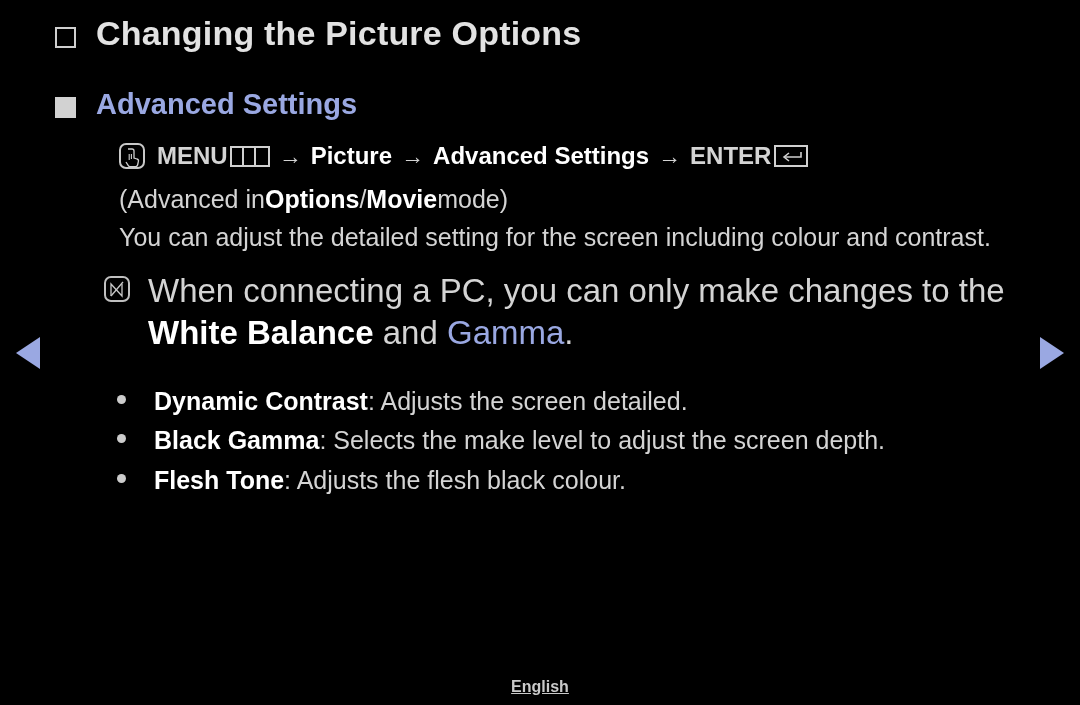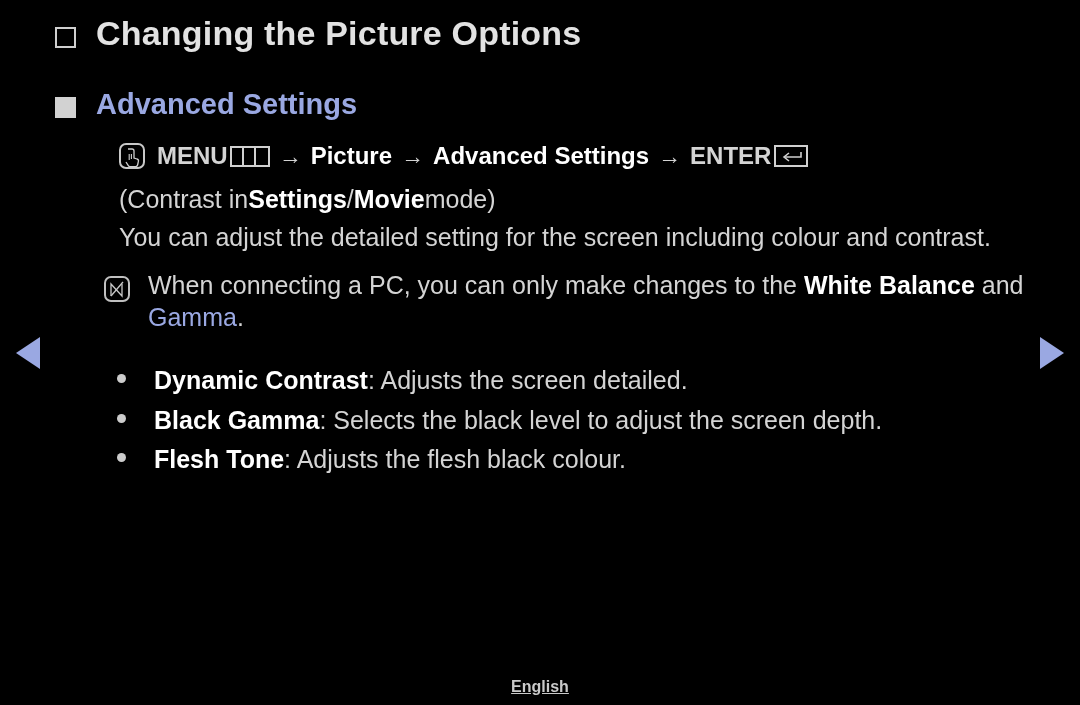--- a/index.html
+++ b/index.html
@@ -177,21 +177,21 @@
     margin-right: 18px;
     flex: 0 0 auto;
     vertical-align: middle;
   }
   .icon-note svg { position: absolute; left: 2px; top: 2px; }
 
   .note-row {
     display: flex;
     align-items: flex-start;
     margin-top: 14px;
-    font-size: 25px;
+    font-size: 33px;
     line-height: 1.26;
   }
   .note-row .icon-note { margin-top: 6px; }
   .note-text { flex: 1; }
 
   
   .bullets { margin-top: 28px; }
   .bullet-row {
     display: flex;
     align-items: baseline;
@@ -279,22 +279,22 @@
       <span class="bold grey">ENTER</span>
       <span class="glyph-enter">
         <svg width="24" height="16" viewBox="0 0 24 16">
           <path d="M21 3 v5 H5" fill="none" stroke="#d0d0d0" stroke-width="1.6"></path>
           <path d="M9 4 L4 8 L9 12" fill="none" stroke="#d0d0d0" stroke-width="1.6"></path>
         </svg>
       </span>
     </div>
 
     <div class="line">
-      <span class="grey">(Contrast in </span>
-      <span class="blue-b">Settings</span>
+      <span class="grey">(Advanced in </span>
+      <span class="blue-b">Options</span>
       <span class="grey"> / </span>
       <span class="blue-b">Movie</span>
       <span class="grey"> mode)</span>
     </div>
 
     <div class="line">
       <span class="grey">You can adjust the detailed setting for the screen including colour and contrast.</span>
     </div>
 
     <div class="note-row">
@@ -312,21 +312,21 @@
 
     <div class="bullets">
 
       <div class="bullet-row">
         <span class="dot"></span>
         <span><span class="blue-b">Dynamic Contrast</span><span class="grey">: </span><span class="grey">Adjusts the screen detailed.</span></span>
       </div>
 
       <div class="bullet-row">
         <span class="dot"></span>
-        <span><span class="blue-b">Black Gamma</span><span class="grey">: </span><span class="grey">Selects the black level to adjust the screen depth.</span></span>
+        <span><span class="blue-b">Black Gamma</span><span class="grey">: </span><span class="grey">Selects the make level to adjust the screen depth.</span></span>
       </div>
 
       <div class="bullet-row">
         <span class="dot"></span>
         <span><span class="blue-b">Flesh Tone</span><span class="grey">: </span><span class="grey">Adjusts the flesh black colour.</span></span>
       </div>
 
     </div>
   </div>
 

